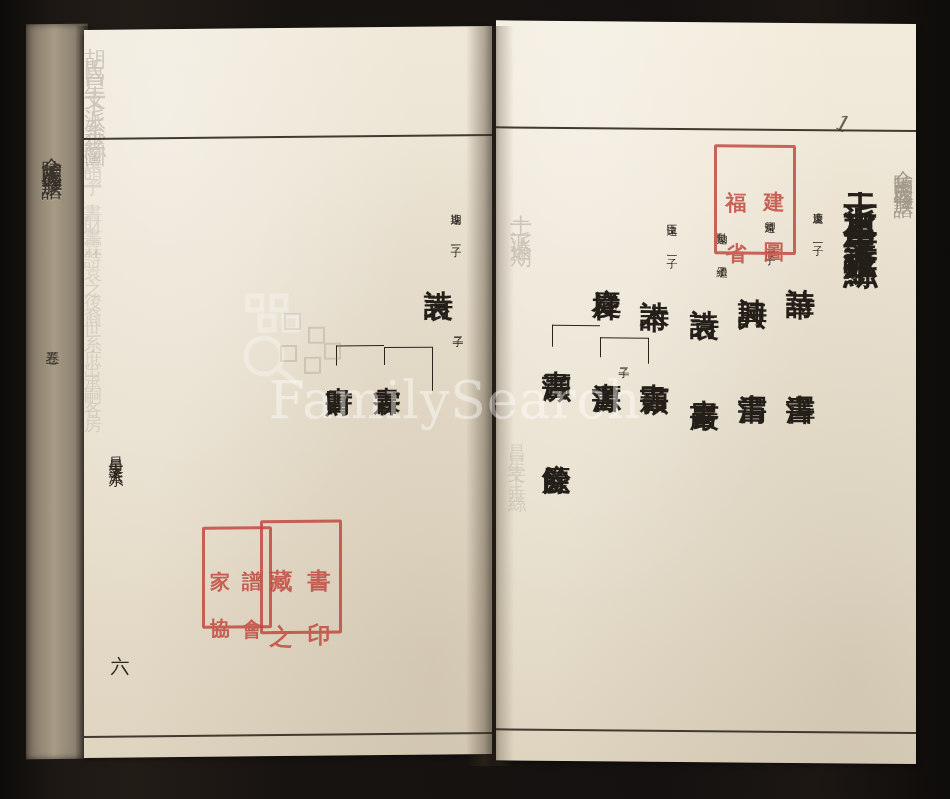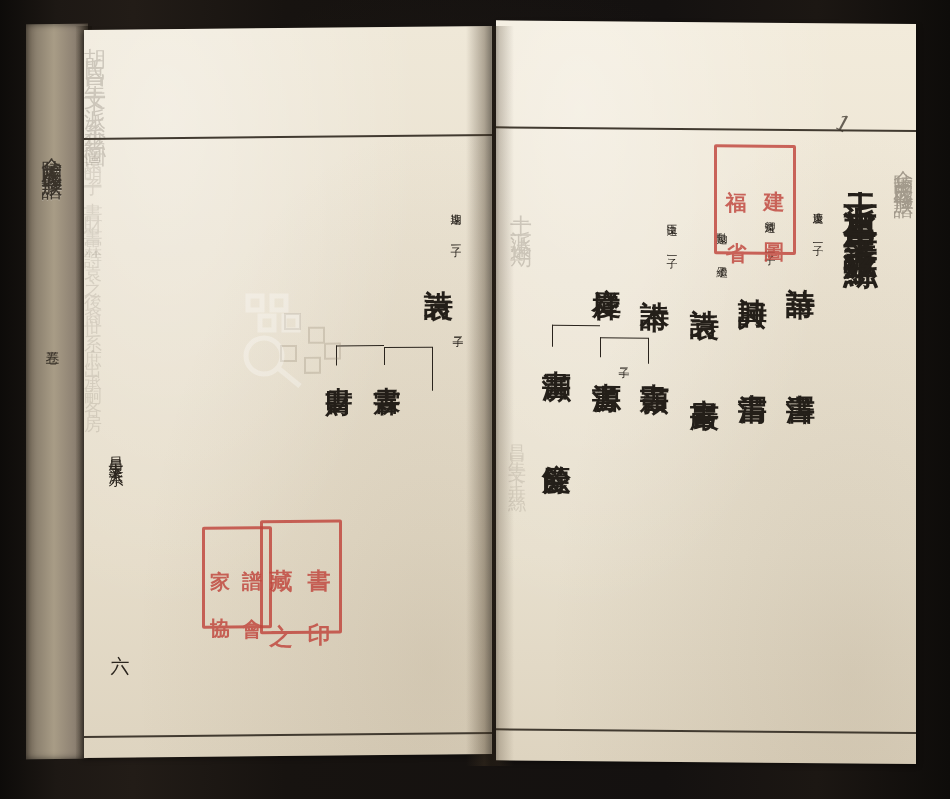--- a/index.html
+++ b/index.html
@@ -359,14 +359,15 @@
     <g fill="none" stroke="#ffffff" stroke-width="5">
       <rect x="10" y="6" width="14" height="14"></rect>
       <rect x="34" y="6" width="14" height="14"></rect>
       <rect x="22" y="26" width="14" height="14"></rect>
       <rect x="46" y="26" width="14" height="14"></rect>
       <circle cx="26" cy="66" r="18"></circle>
       <path d="M40 78 L62 96"></path>
     </g>
   </svg>
 
+  <div class="watermark">FamilySearch</div>
 
 </div>
 
 </body></html>

